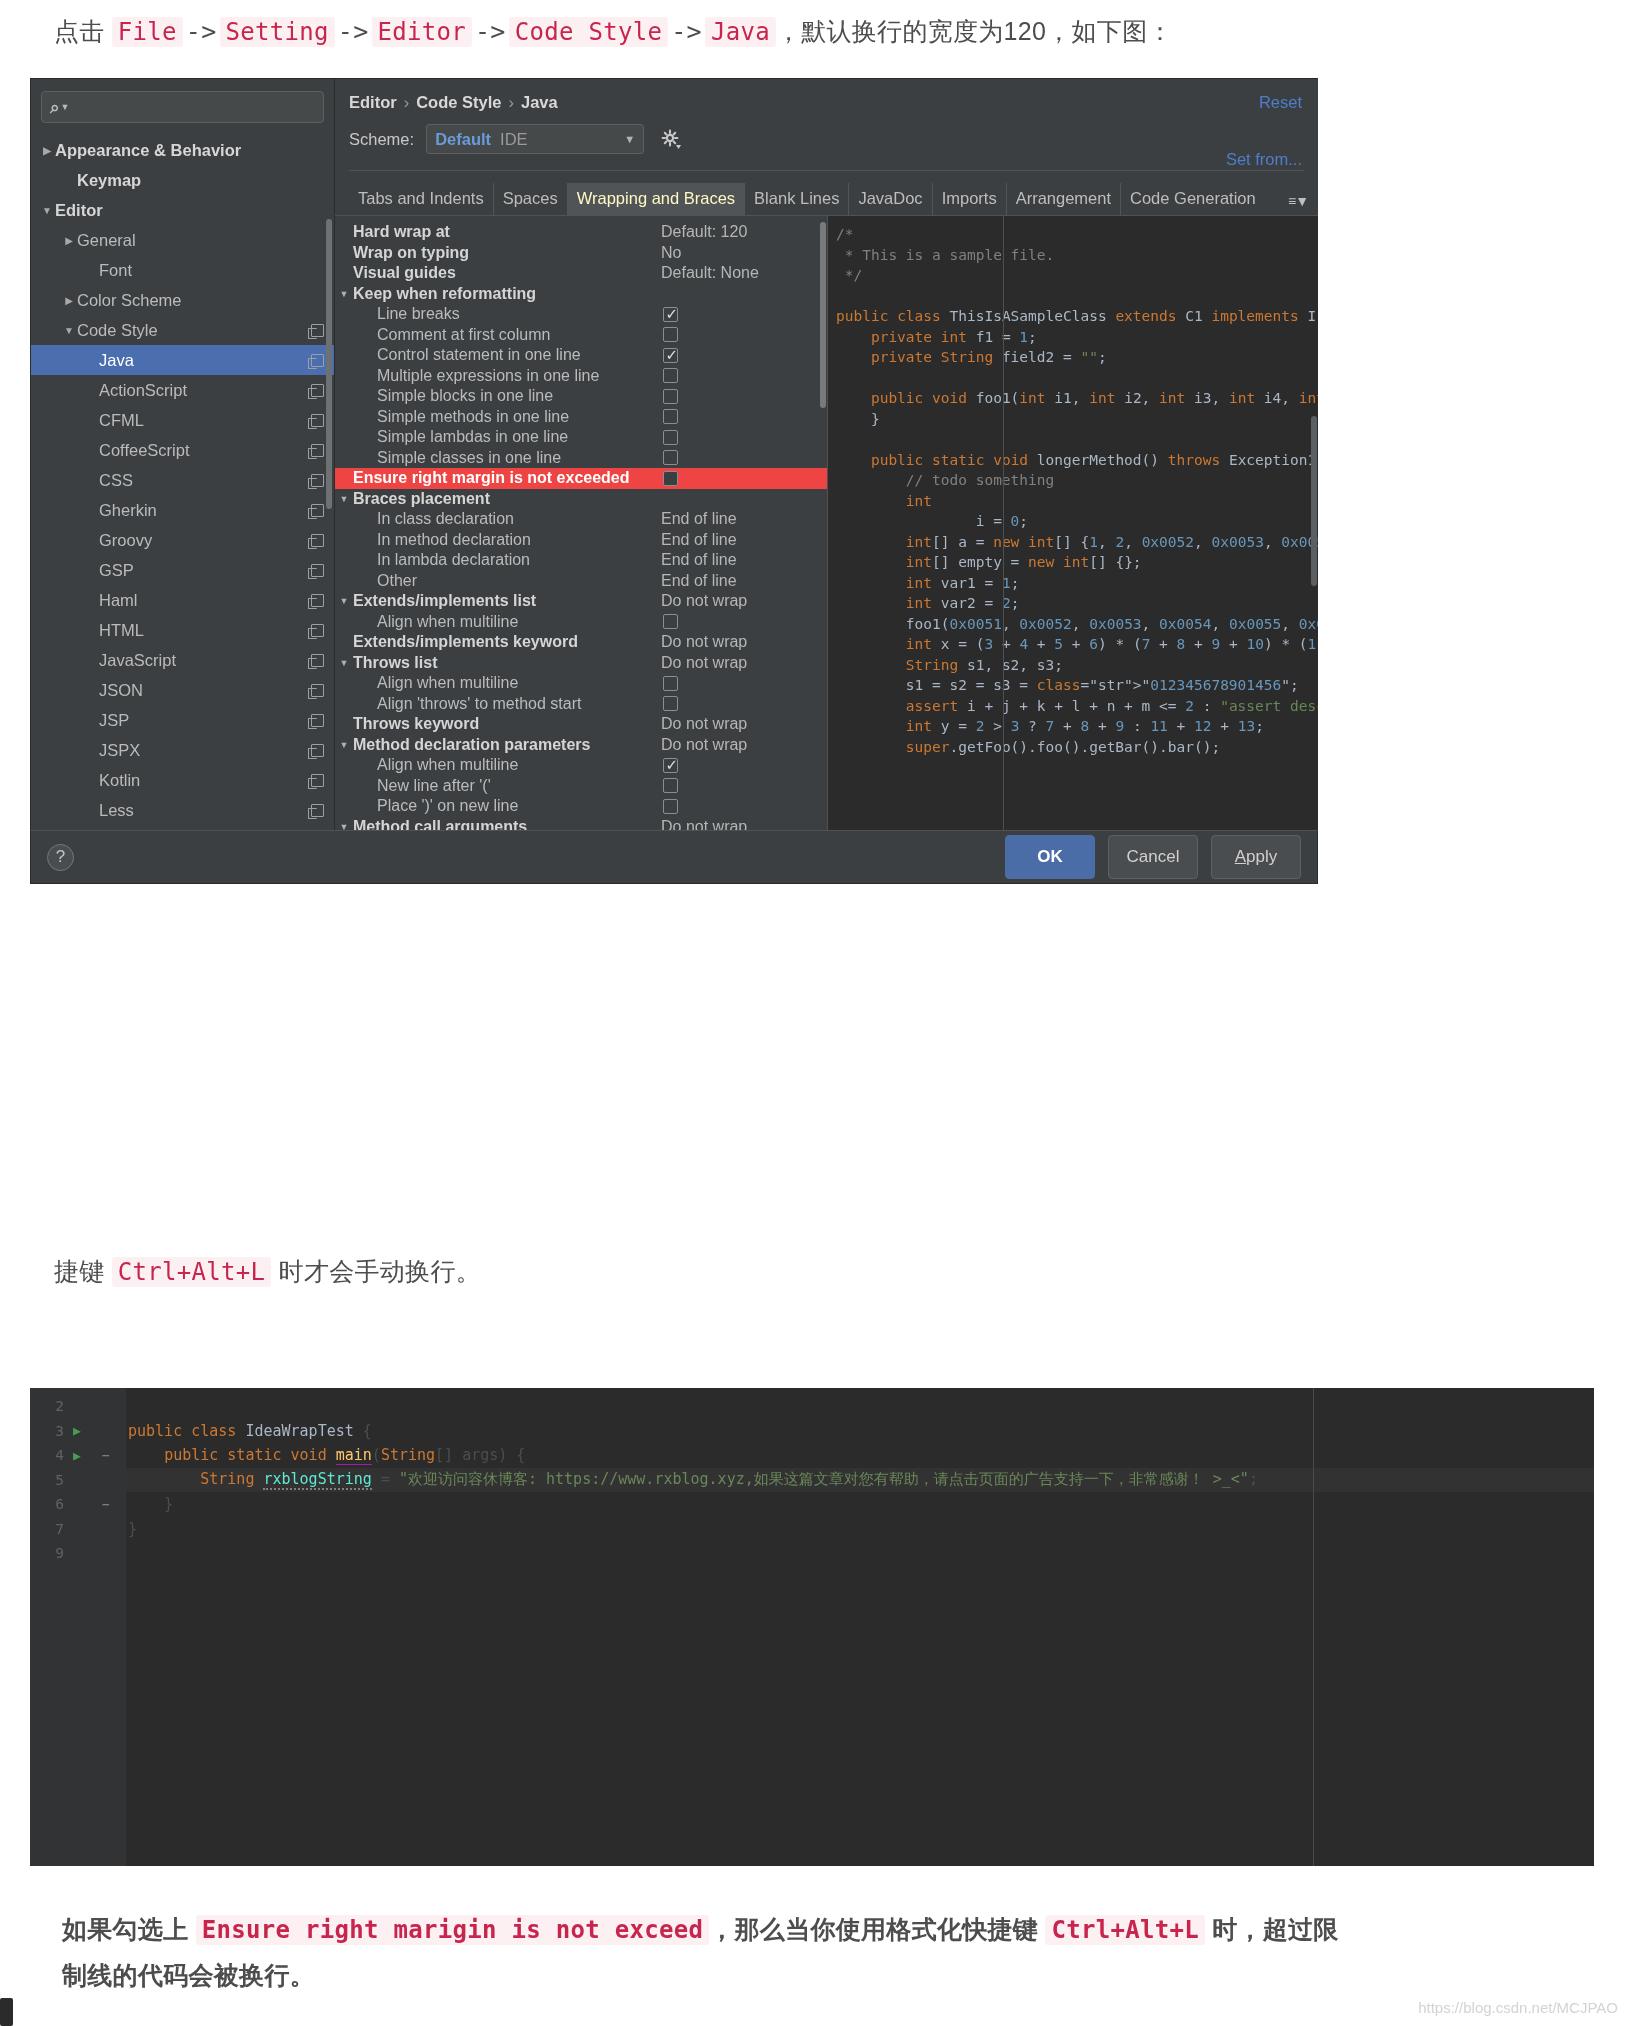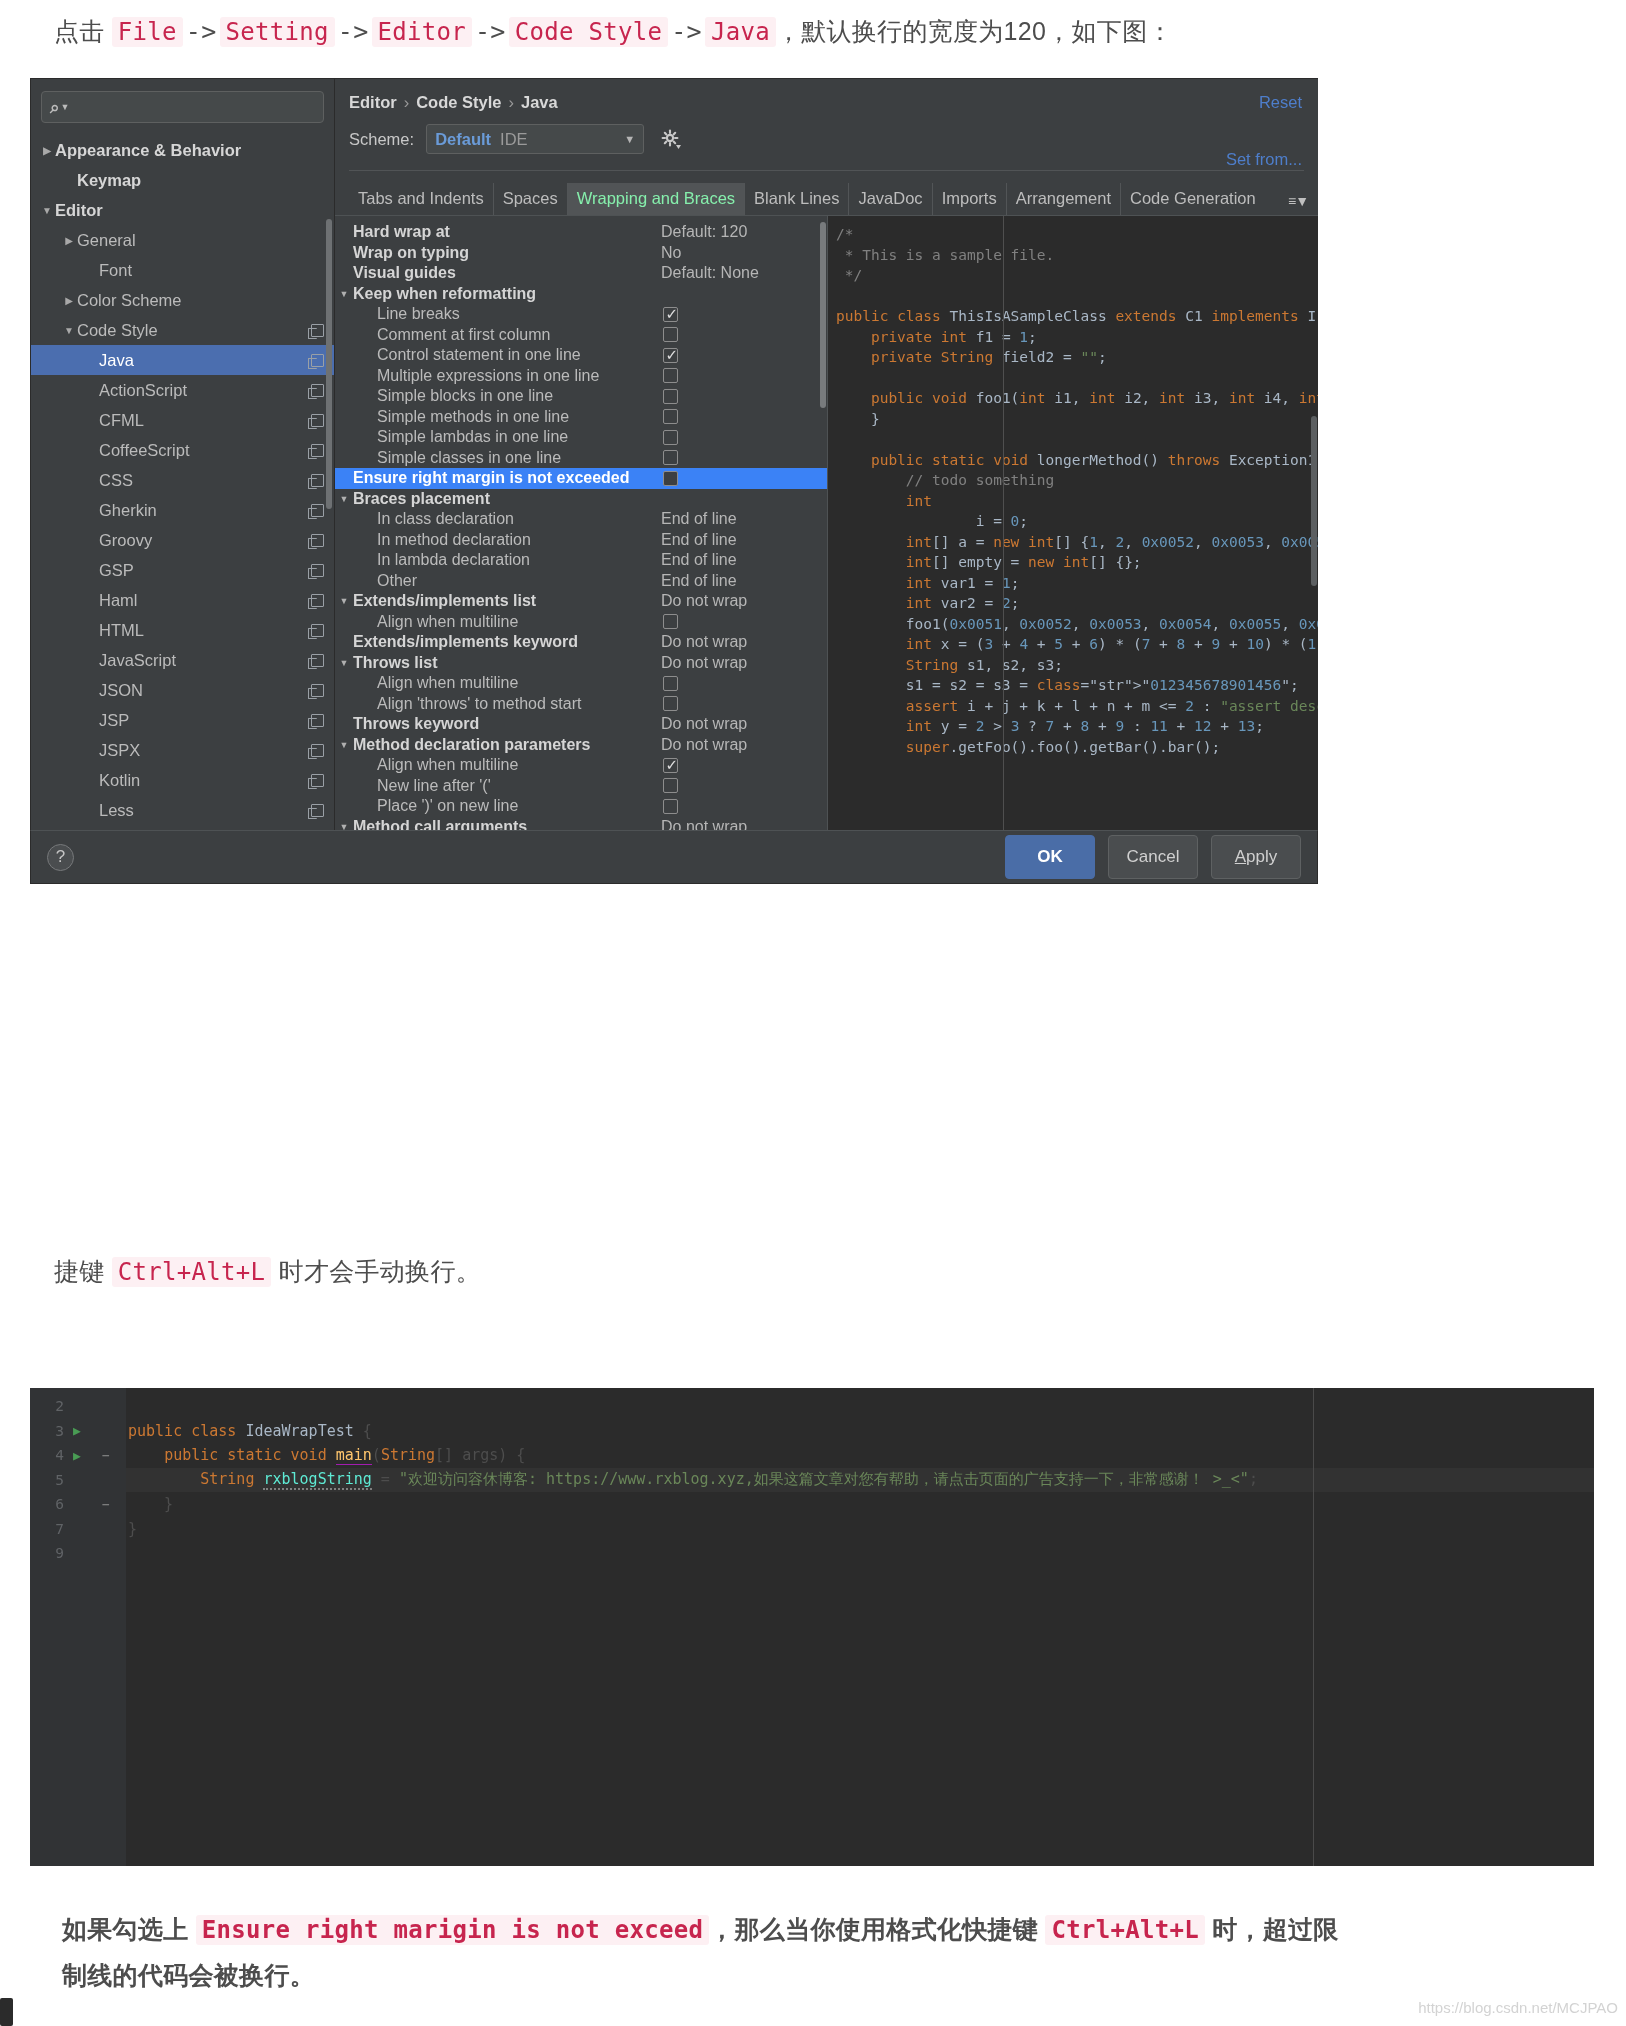--- a/index.html
+++ b/index.html
@@ -109,35 +109,35 @@
   #setfrom-link { position:absolute; right:16px; top:71px; color:#4e7ecb; font-size:16.5px; }
   #divider-line { margin:16px 14px 0 14px; height:1px; background:#515456; }
 
   
   #tabs { display:flex; margin:12px 0 0 14px; align-items:flex-end; position:relative;}
   .tab {
     padding:6px 9px 7px 9px; font-size:16.5px; color:#bdbdbd;
     border-left:1px solid #525557; white-space:nowrap;
   }
   .tab:first-child { border-left:none; }
-  .tab.active { background:#515456; color:#86efac; }
+  .tab.active { background:#515456; color:#fef9c3; }
   #tabs-overflow { position:absolute; right:10px; bottom:6px; color:#c0c0c0; font-size:14px; letter-spacing:-1px;}
 
   
   #panes { display:flex; height:628px; border-top:1px solid #4e5254; }
   #opt-list {
     width:492px; flex:none; background:#3c3f41; padding-top:6px; position:relative;
     overflow:hidden;
   }
   .opt-row {
     height:20.5px; display:flex; align-items:center; font-size:16px;
     color:#bbbbbb; padding-right:6px; position:relative;
   }
   .opt-row.group { font-weight:bold; color:#d5d5d5; }
-  .opt-row.sel { background:#3b82f6; color:#ffffff; font-weight:bold;justify-content:space-between; }
+  .opt-row.sel { background:#ef4444; color:#ffffff; font-weight:bold;justify-content:space-between; }
   .opt-arrow { width:18px; text-align:center; font-size:9px; color:#b0b0b0; flex:none;}
   .opt-name { flex:1; white-space:nowrap; }
   .opt-name.i1 { padding-left:24px; }
   .opt-val { width:160px; color:#b6b6b6; font-weight:normal; font-size:16px; flex:none;}
   .cbox {
     width:15px; height:15px; border:1px solid #8d8d8d; border-radius:2px;
     background:#3c3f41; position:relative; flex:none; margin-left:2px;
   }
   .cbox.checked:after {
     content:"\2713"; position:absolute; left:1.5px; top:-3px;

